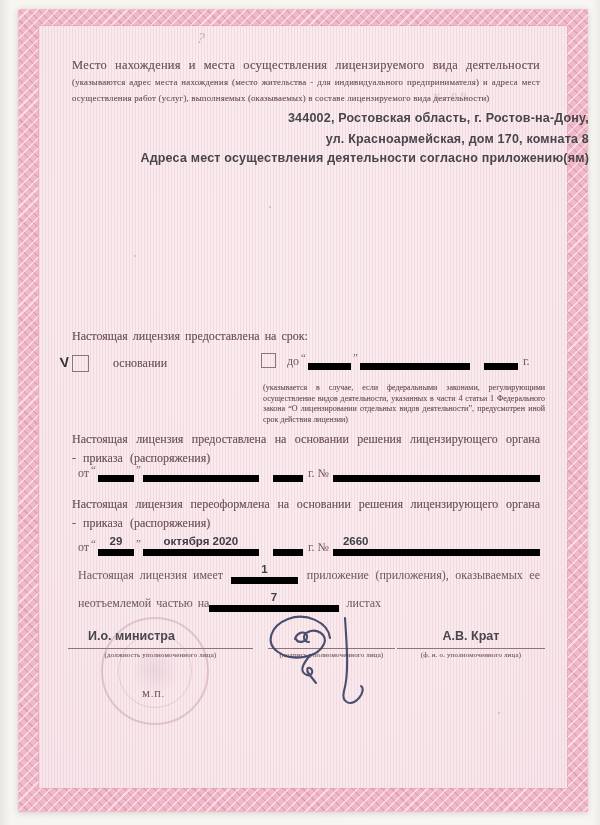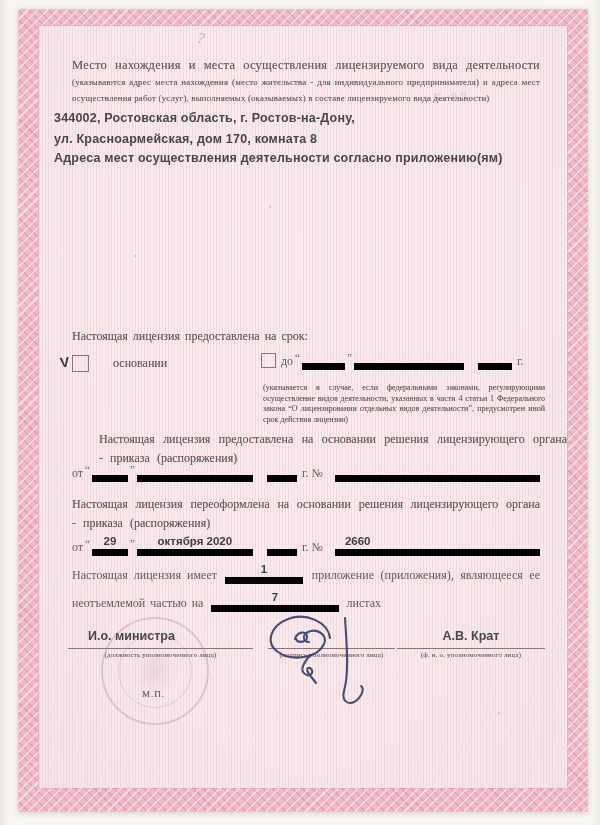--- a/index.html
+++ b/index.html
@@ -25,28 +25,28 @@
       radial-gradient(ellipse at 50% 30%,#faedf0 0%,#f8e9ed 70%,#f6e5ea 100%);
     box-shadow:0 0 0 1px rgba(214,130,155,.25);
   }
   
   .srf{color:#6f5659;text-shadow:0 0 .4px rgba(111,86,89,.5);}
   .abs{position:absolute;}
   .just{text-align:justify;}
   .lead{font-size:12.5px;letter-spacing:.2px;}
   .note-sm{font-size:8.8px;letter-spacing:.2px;}
   .bold-sans{font-family:"Liberation Sans","DejaVu Sans",sans-serif;font-weight:bold;color:#48464b;}
-  .addr{left:54px;width:520px;text-align:left;font-size:12.5px;letter-spacing:.2px;}
+  .addr{left:41px;width:520px;text-align:right;font-size:12.5px;letter-spacing:.2px;padding-left:28px;}
   .formtxt{font-size:12px;line-height:19px;word-spacing:4px;}
   
   .row{position:absolute;display:flex;align-items:flex-end;height:18px;}
-  .lbl{font-size:12px;color:#6f5659;white-space:nowrap;padding-bottom:1px;}
+  .lbl{font-size:12px;color:#6f5659;white-space:nowrap;padding-bottom:1px;margin-left:6px;}
   .q{font-size:11px;color:#6f5659;align-self:flex-start;margin:-1px 2px 0 2px;}
   .seg{border-bottom:7px solid #000000;height:17px;display:flex;align-items:flex-end;justify-content:center;box-sizing:border-box;}
-  .seg.grow{flex:1;margin-left:8px;}
+  .seg.grow{flex:1;}
   .spacer{width:14px;}
   .val{font-family:"Liberation Sans","DejaVu Sans",sans-serif;font-weight:bold;font-size:11.5px;color:#3f3e44;padding-bottom:2px;white-space:nowrap;}
   .val.left{width:100%;text-align:left;padding-left:10px;}
   
   .cb{position:absolute;border:1.2px solid #8d7478;background:transparent;box-sizing:border-box;}
   .vmark{position:absolute;font-family:"Liberation Sans","DejaVu Sans",sans-serif;font-weight:bold;font-size:14px;color:#2f2f38;transform:rotate(-6deg);}
   
   .sig-col{position:absolute;top:624px;}
   .sig-name{height:24px;display:flex;align-items:center;font-size:12.5px;}
   .sig-line{border-top:1px solid #8d7478;height:0;}
@@ -93,21 +93,21 @@
     <span class="seg" style="width:43px;"></span>
     <span class="q">”</span>
     <span class="seg" style="width:110px;"></span>
     <span class="spacer"></span>
     <span class="seg" style="width:34px;"></span>
     <span class="lbl" style="margin-left:5px;">г.</span>
   </div>
 
   <div class="abs srf just" style="left:263px;top:383px;width:282px;font-size:8px;line-height:10.6px;">(указывается в случае, если федеральными законами, регулирующими осуществление видов деятельности, указанных в части 4 статьи 1 Федерального закона “О лицензировании отдельных видов деятельности”, предусмотрен иной срок действия лицензии)</div>
 
-  <div class="abs srf just formtxt" style="left:72px;top:430px;width:468px;padding-left:27px;">Настоящая лицензия предоставлена на основании решения лицензирующего органа - приказа (распоряжения)</div>
+  <div class="abs srf just formtxt" style="left:72px;top:430px;width:468px;">Настоящая лицензия предоставлена на основании решения лицензирующего органа - приказа (распоряжения)</div>
 
   <div class="row" style="left:72px;top:464px;width:468px;">
     <span class="lbl">от</span>
     <span class="q">“</span>
     <span class="seg" style="width:36px;">
         <span class="val"></span>
       </span>
     <span class="q">”</span>
     <span class="seg" style="width:116px;">
         <span class="val"></span>
@@ -138,21 +138,21 @@
     <span class="seg grow">
         <span class="val left">2660</span>
       </span>
   </div>
 
   <div class="row" style="left:72px;top:566px;width:468px;">
     <span class="lbl" style="word-spacing:3px;">Настоящая лицензия имеет</span>
     <span class="seg" style="width:120px;margin-left:8px;">
         <span class="val">1</span>
       </span>
-    <span class="lbl" style="margin-left:9px;word-spacing:3.5px;">приложение (приложения), являющееся ее</span>
+    <span class="lbl" style="margin-left:9px;word-spacing:3.5px;">приложение (приложения), оказываемых ее</span>
   </div>
   <div class="row" style="left:72px;top:594px;width:309px;align-items:flex-end;">
     <span class="lbl" style="word-spacing:2px;">неотъемлемой частью на</span>
     <span class="seg grow">
         <span class="val">7</span>
       </span>
     <span class="lbl" style="margin-left:8px;">листах</span>
   </div>
 
   <div class="sig-col" style="left:68px;width:185px;">

